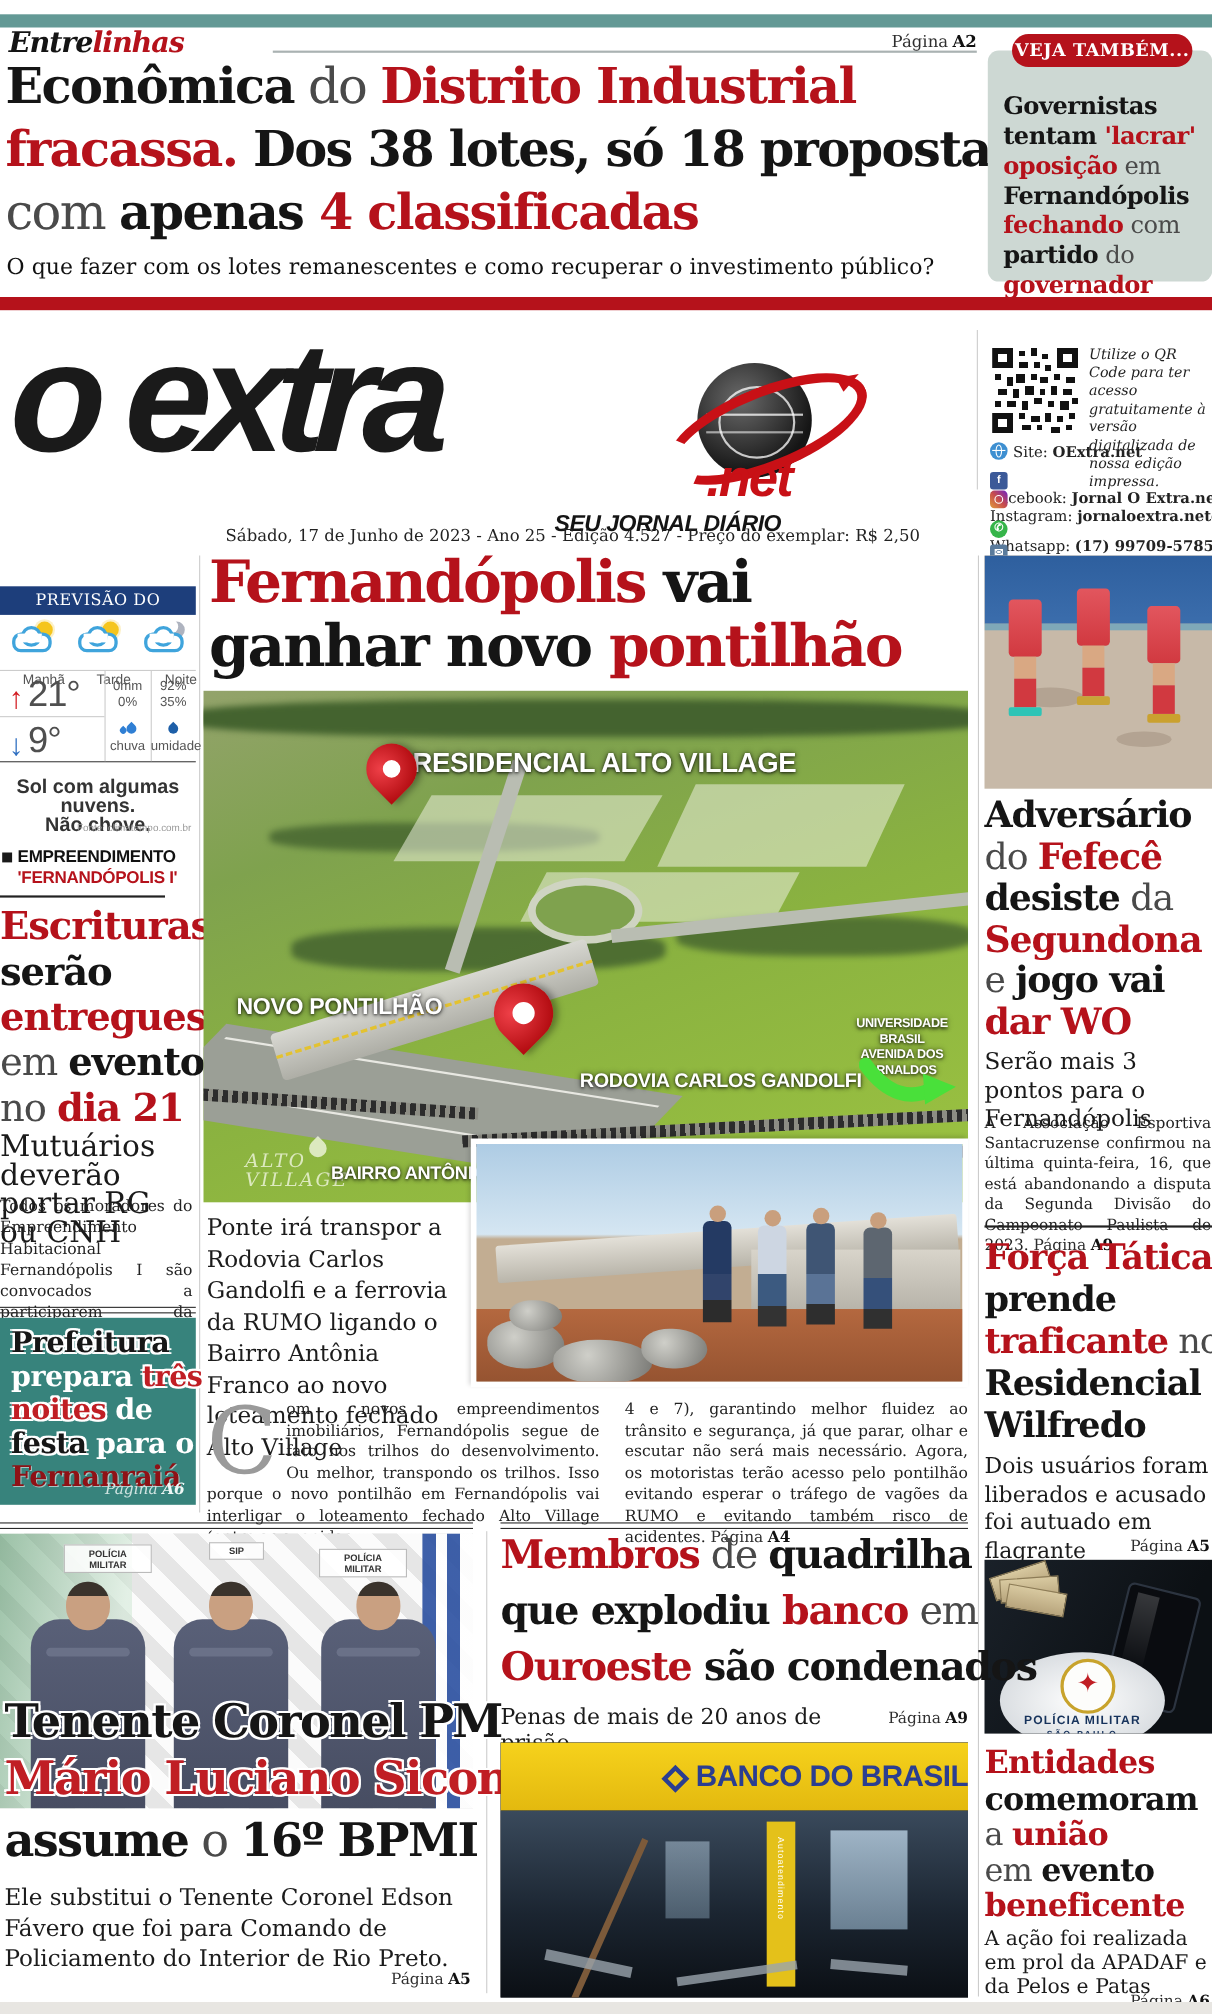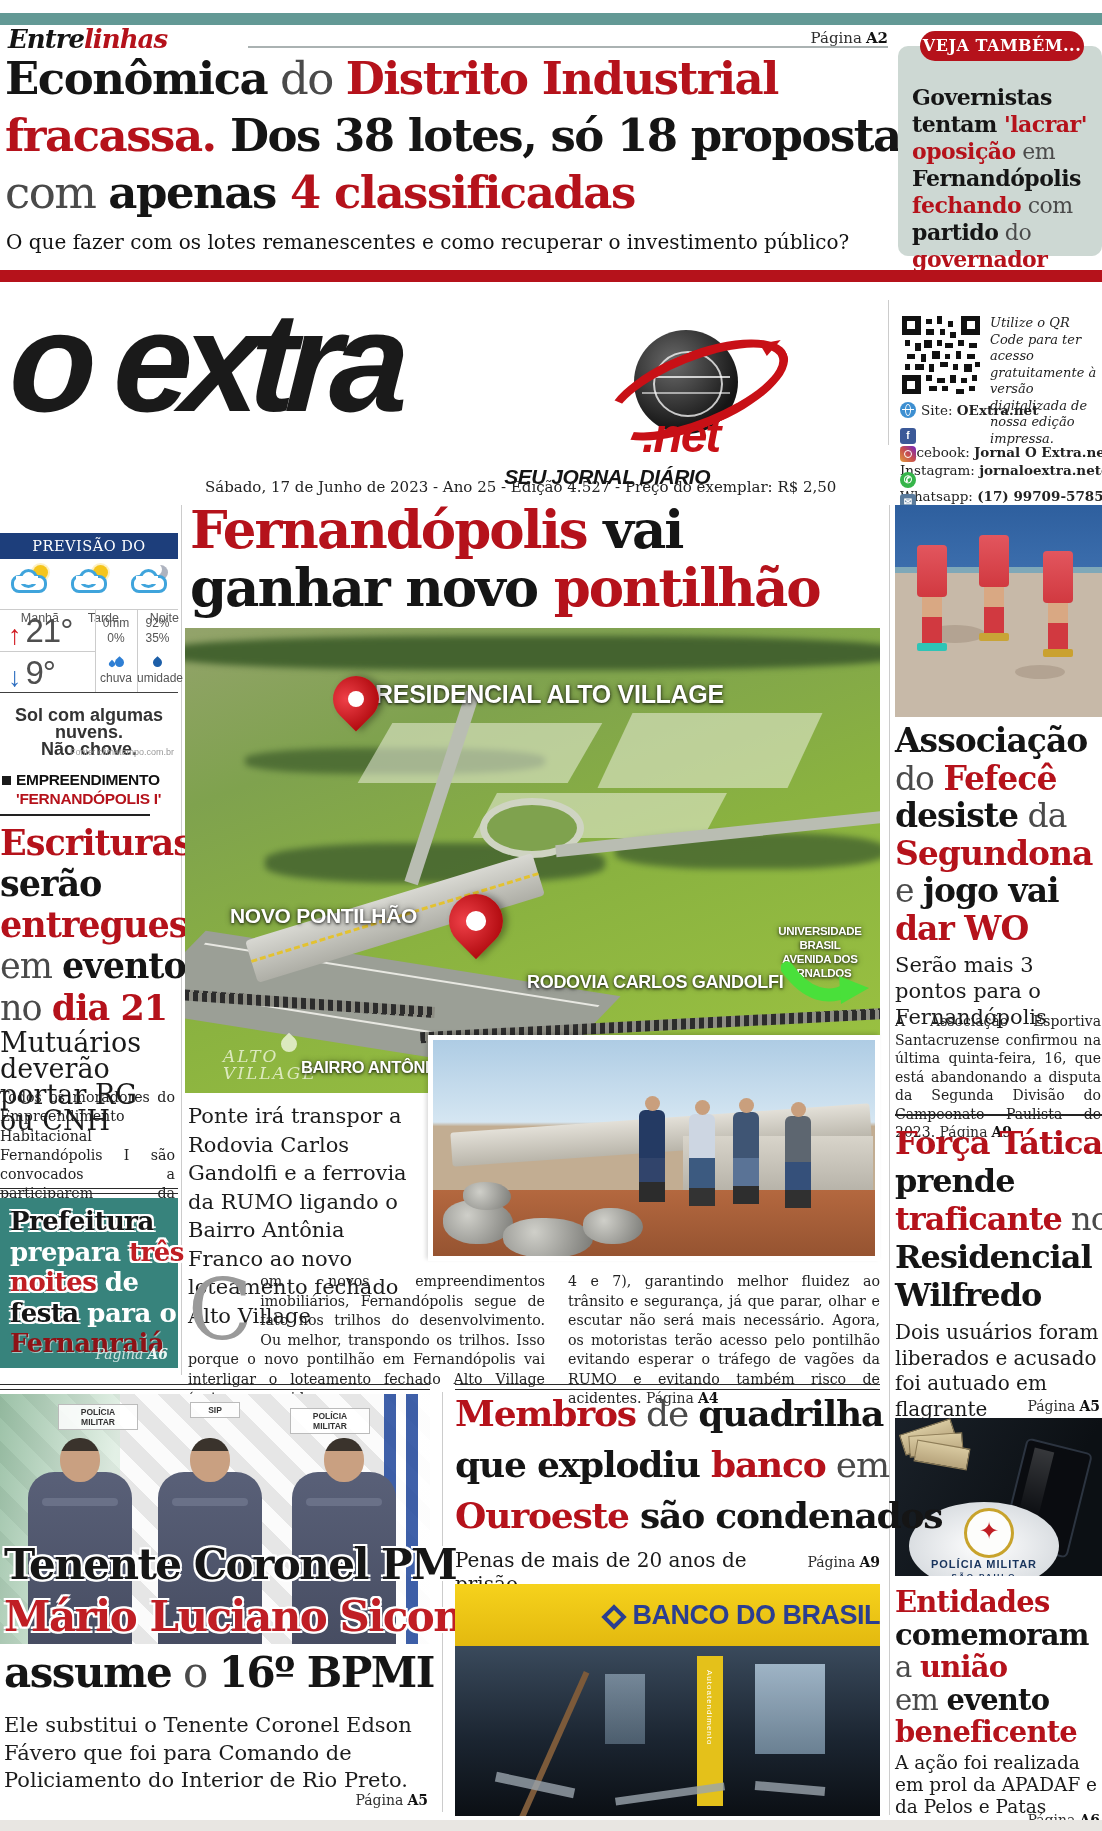--- a/index.html
+++ b/index.html
@@ -144,21 +144,21 @@
   .rl3{left:300px;top:420px;width:405px;transform:rotate(-2deg);}
   .a-bridge{position:absolute;left:60px;top:268px;width:300px;height:44px;background:linear-gradient(#d8d8d2,#aeaea6);
             transform:rotate(-17deg);border-radius:4px;}
   .a-bridge::before{content:"";position:absolute;left:0;top:20px;width:100%;height:0;border-top:3px dashed #e3c230;}
   .a-lowroad{position:absolute;left:-20px;top:330px;width:420px;height:90px;background:#9b9f96;transform:rotate(9deg) skewX(-35deg);}
   .a-lowroad::before{content:"";position:absolute;left:10px;top:12px;width:95%;height:0;border-top:2px solid #e8e8e2;}
   .a-lowroad::after{content:"";position:absolute;left:10px;top:64px;width:95%;height:0;border-top:2px solid #e8e8e2;}
   .map-label{position:absolute;color:#fff;font-weight:700;letter-spacing:-.3px;
              text-shadow:0 1px 3px rgba(0,0,0,.8),0 0 6px rgba(0,0,0,.45);white-space:nowrap;}
   #ml-res{left:190px;top:52px;font-size:25px;}
-  #ml-novo{left:30px;top:276px;font-size:21px;margin-left:15px;}
+  #ml-novo{left:30px;top:276px;font-size:21px;}
   #ml-rod{left:342px;top:344px;font-size:18px;}
   #ml-uni{left:580px;top:296px;width:110px;font-size:11.5px;line-height:14px;text-align:center;white-space:normal;}
   #ml-bairro{left:116px;top:430px;font-size:16.5px;}
   .pin{position:absolute;border-radius:50% 50% 50% 0;transform:rotate(-45deg);
        background:radial-gradient(circle at 35% 35%,#ef4048,#b40d12 75%);box-shadow:3px 3px 7px rgba(0,0,0,.35);}
   .pin::after{content:"";position:absolute;left:32%;top:32%;width:36%;height:36%;background:#fff;border-radius:50%;}
   #pin1{left:148px;top:48px;width:46px;height:46px;}
   #pin2{left:264px;top:266px;width:54px;height:54px;}
   #green-arrow{position:absolute;left:596px;top:330px;}
   #av-logo{position:absolute;left:38px;top:420px;color:rgba(240,246,222,.8);font-family:"DejaVu Serif",serif;
@@ -530,21 +530,21 @@
         <div class="shoe"></div>
       </div>
     <div class="player pl3" style="left:148px;top:46px">
         <div class="kit"></div>
         <div class="skin"></div>
         <div class="sock"></div>
         <div class="shoe"></div>
       </div>
   </div>
   <div id="adv-headline" class="abs slab">
-      <div class="hl-line"><span class="seg-black">Associação</span></div>
+      <div class="hl-line"><span class="seg-black">Adversário</span></div>
       <div class="hl-line"><span class="seg-light">do </span><span class="seg-red">Fefecê</span></div>
       <div class="hl-line"><span class="seg-black">desiste</span><span class="seg-light"> da</span></div>
       <div class="hl-line"><span class="seg-red">Segundona</span></div>
       <div class="hl-line"><span class="seg-light">e </span><span class="seg-black">jogo vai</span></div>
       <div class="hl-line"><span class="seg-red">dar WO</span></div>
     </div>
   <div id="adv-subhead" class="abs serif">Serão mais 3 pontos para o Fernandópolis</div>
   <div id="adv-body" class="abs serif">
     <span>A Associação Esportiva Santacruzense confirmou na última quinta-feira, 16, que está abandonando a disputa da Segunda Divisão do Campeonato Paulista de 2023. </span><span class="pgref"><span class="lbl">Página</span><b>A9</b></span>
   </div>

